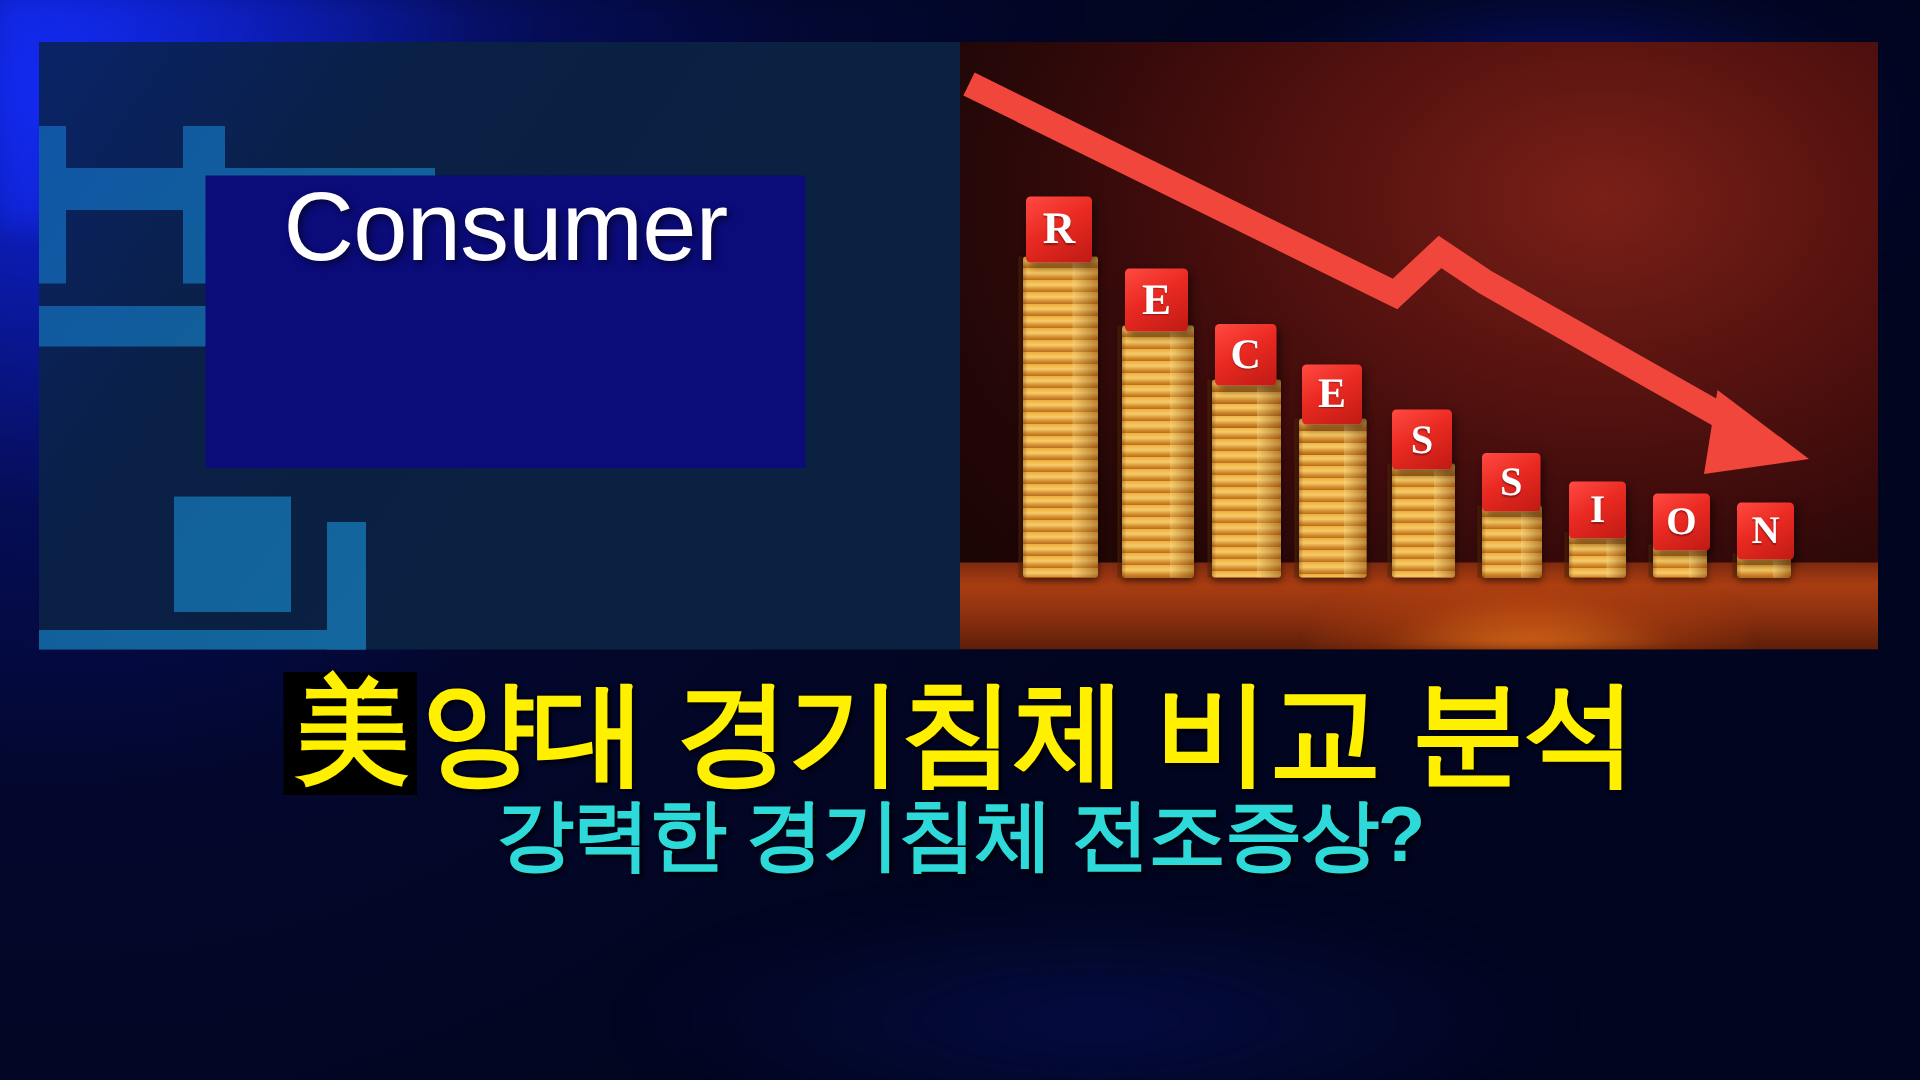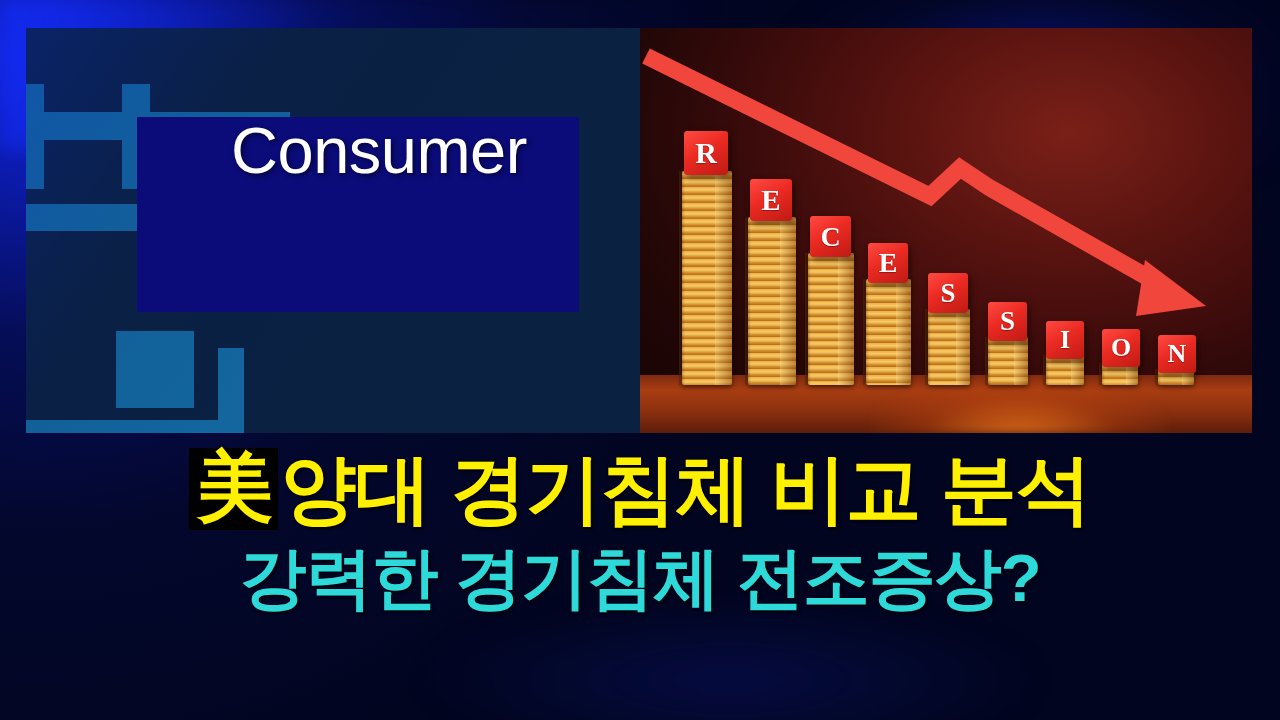--- a/index.html
+++ b/index.html
@@ -92,21 +92,20 @@
     left: 111px;
     top: 89px;
     width: 400px;
     height: 195px;
     background: #0b0b7a;
     display: flex;
     flex-direction: column;
     align-items: center;
     justify-content: space-between;
     z-index: 4;
-    padding-left: 42px;
   }
   .title-line {
     color: #ffffff;
     font-size: 65px;
     line-height: 1.04;
     font-weight: 400;
     letter-spacing: -0.5px;
     text-align: center;
     text-shadow: 2px 2px 5px rgba(0,0,0,0.55);
     white-space: nowrap;
@@ -212,24 +211,24 @@
   .hl-badge {
     background: #000000;
     color: #fff000;
     padding: 4px 6px 8px 8px;
     margin-right: 2px;
     display: inline-block;
     font-family: "DejaVu Sans", "Liberation Sans", sans-serif;
     line-height: 0.92;
   }
   .hl-line2 {
-    font-size: 67px;
+    font-size: 52px;
     color: #2ed9d9;
     letter-spacing: -1px;
-    margin-top: 14px;
+    margin-top: 1px;
     text-shadow: 0 0 2px rgba(0,0,0,0.9), 2px 2px 3px rgba(0,0,0,0.7);
   }
 </style>
 </head>
 <body>
 
 <div id="thumbnail">
 
   <div class="bg-base"></div>
   <div class="bg-sheen"></div>

